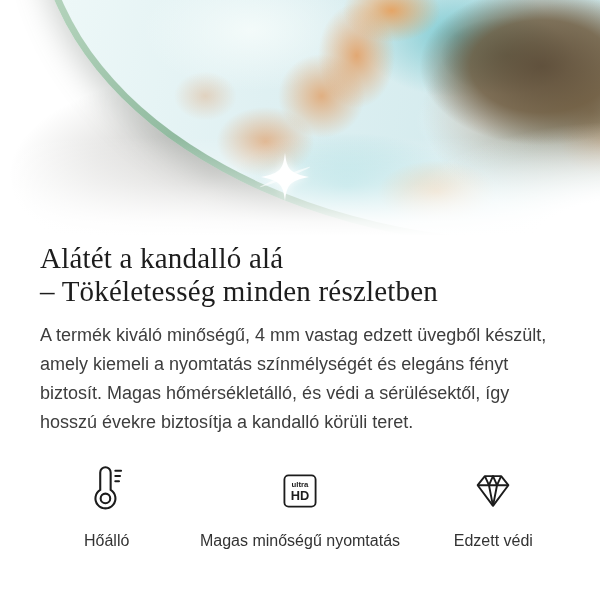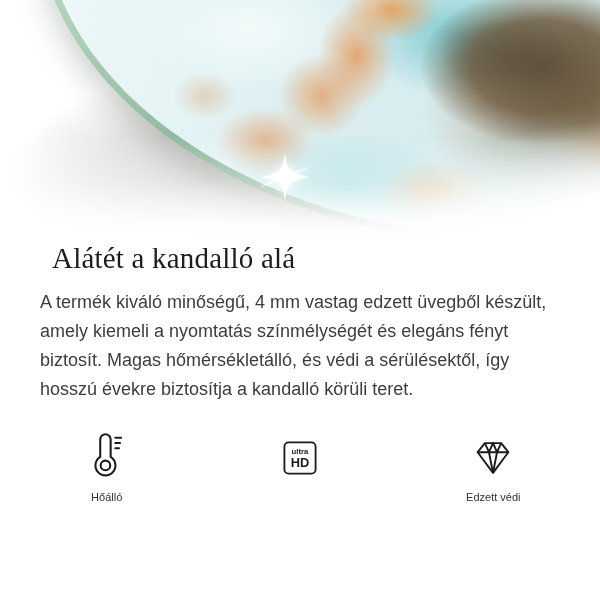--- a/index.html
+++ b/index.html
@@ -35,29 +35,29 @@
       linear-gradient(100deg,#f3fbfa 0%,#dff0f2 28%,#cfe9ec 55%,#dcf0f1 78%,#ecf7f6 100%);}
   .sparkle{position:absolute;left:258px;top:150px;width:60px;height:52px;z-index:4;
     filter:drop-shadow(0 0 5px rgba(255,255,255,.95));}
   .fade{position:absolute;inset:0;z-index:5;pointer-events:none;
     background:
       linear-gradient(to bottom,rgba(255,255,255,0) 58%,rgba(255,255,255,.45) 78%,rgba(255,255,255,.92) 94%,#fff 100%),
       radial-gradient(ellipse 58% 75% at 104% 104%,#fff 26%,rgba(255,255,255,0) 70%);}
 
   
   .content{position:relative;padding:0 40px;}
-  .title{margin:6px 12px 0;font-family:"Liberation Serif","DejaVu Serif",serif;font-weight:400;
+  .title{margin:6px 0 0;font-family:"Liberation Serif","DejaVu Serif",serif;font-weight:400;
     font-size:29px;line-height:1.13;color:#1d1d1d;letter-spacing:.2px;}
   .desc{margin:13px 0 0;font-size:18px;line-height:1.62;color:#3d3d3d;max-width:524px;}
 
   
   .features{margin:24px -22px 0;display:grid;grid-template-columns:1fr 1.18fr 1fr;row-gap:28px;}
   .feature{display:flex;flex-direction:column;align-items:center;}
   .icon-box{height:52px;display:flex;align-items:flex-end;justify-content:center;}
-  .feature-label{margin-top:11px;font-size:11px;color:#333;white-space:nowrap;}
+  .feature-label{margin-top:19px;font-size:16px;color:#333;white-space:nowrap;}
   .ico{stroke:#1c1c1c;fill:none;stroke-width:2;}
   .ico-txt{font-family:"Liberation Sans",sans-serif;font-weight:700;fill:#1c1c1c;stroke:none;}
 </style>
 </head>
 <body>
 
 <div class="page">
 
   <div class="hero">
     <div class="glass-shadow"></div>
@@ -66,21 +66,21 @@
       <div class="marble"></div>
     </div>
     <svg class="sparkle" viewBox="0 0 60 52" aria-hidden="true">
       <ellipse cx="27" cy="27" rx="27" ry="1.4" fill="rgba(255,255,255,.6)" transform="rotate(-22 27 27)"></ellipse>
       <path d="M27 3 C29 19 31 23 51 27 C31 31 29 35 27 51 C25 35 23 31 3 27 C23 23 25 19 27 3 Z" fill="#ffffff" opacity=".97"></path>
     </svg>
     <div class="fade"></div>
   </div>
 
   <div class="content">
-    <h1 class="title"><span>Alátét a kandalló alá</span><br></h1>
+    <h1 class="title"><span>Alátét a kandalló alá</span><br><span>– Tökéletesség minden részletben</span></h1>
 
     <p class="desc">A termék kiváló minőségű, 4 mm vastag edzett üvegből készült, amely kiemeli a nyomtatás színmélységét és elegáns fényt biztosít. Magas hőmérsékletálló, és védi a sérülésektől, így hosszú évekre biztosítja a kandalló körüli teret.</p>
 
     <div class="features">
 
       <div class="feature">
         <div class="icon-box">
           <svg width="50" height="50" viewBox="0 0 48 48" aria-hidden="true">
             <path class="ico" d="M17.5 9 a5 5 0 0 1 10 0 v16.8 a9.6 9.6 0 1 1 -10 0 Z"></path>
             <circle class="ico" cx="22.5" cy="34" r="4.6"></circle>
@@ -91,20 +91,21 @@
       </div>
 
       <div class="feature">
         <div class="icon-box">
           <svg width="44" height="44" viewBox="0 0 48 48" aria-hidden="true">
             <rect class="ico" x="7" y="7" width="34" height="34" rx="4.5" stroke-width="2.6"></rect>
             <text class="ico-txt" x="24" y="20" font-size="8.5" text-anchor="middle">ultra</text>
             <text class="ico-txt" x="24" y="34" font-size="14" text-anchor="middle">HD</text>
           </svg>
         </div>
+        <div class="feature-label">Magas minőségű nyomtatás</div>
       </div>
 
 
       <div class="feature">
         <div class="icon-box">
           <svg width="46" height="46" viewBox="0 0 48 48" aria-hidden="true">
             <path class="ico" stroke-linejoin="round" d="M15.5 9.5 H32.5 L40 19 L24 40.5 L8 19 Z"></path>
             <path class="ico" stroke-linejoin="round" d="M8 19 H40 M15.5 9.5 L19.8 19 L24 9.5 L28.2 19 L32.5 9.5 M19.8 19 L24 40.5 M28.2 19 L24 40.5"></path>
           </svg>
         </div>

